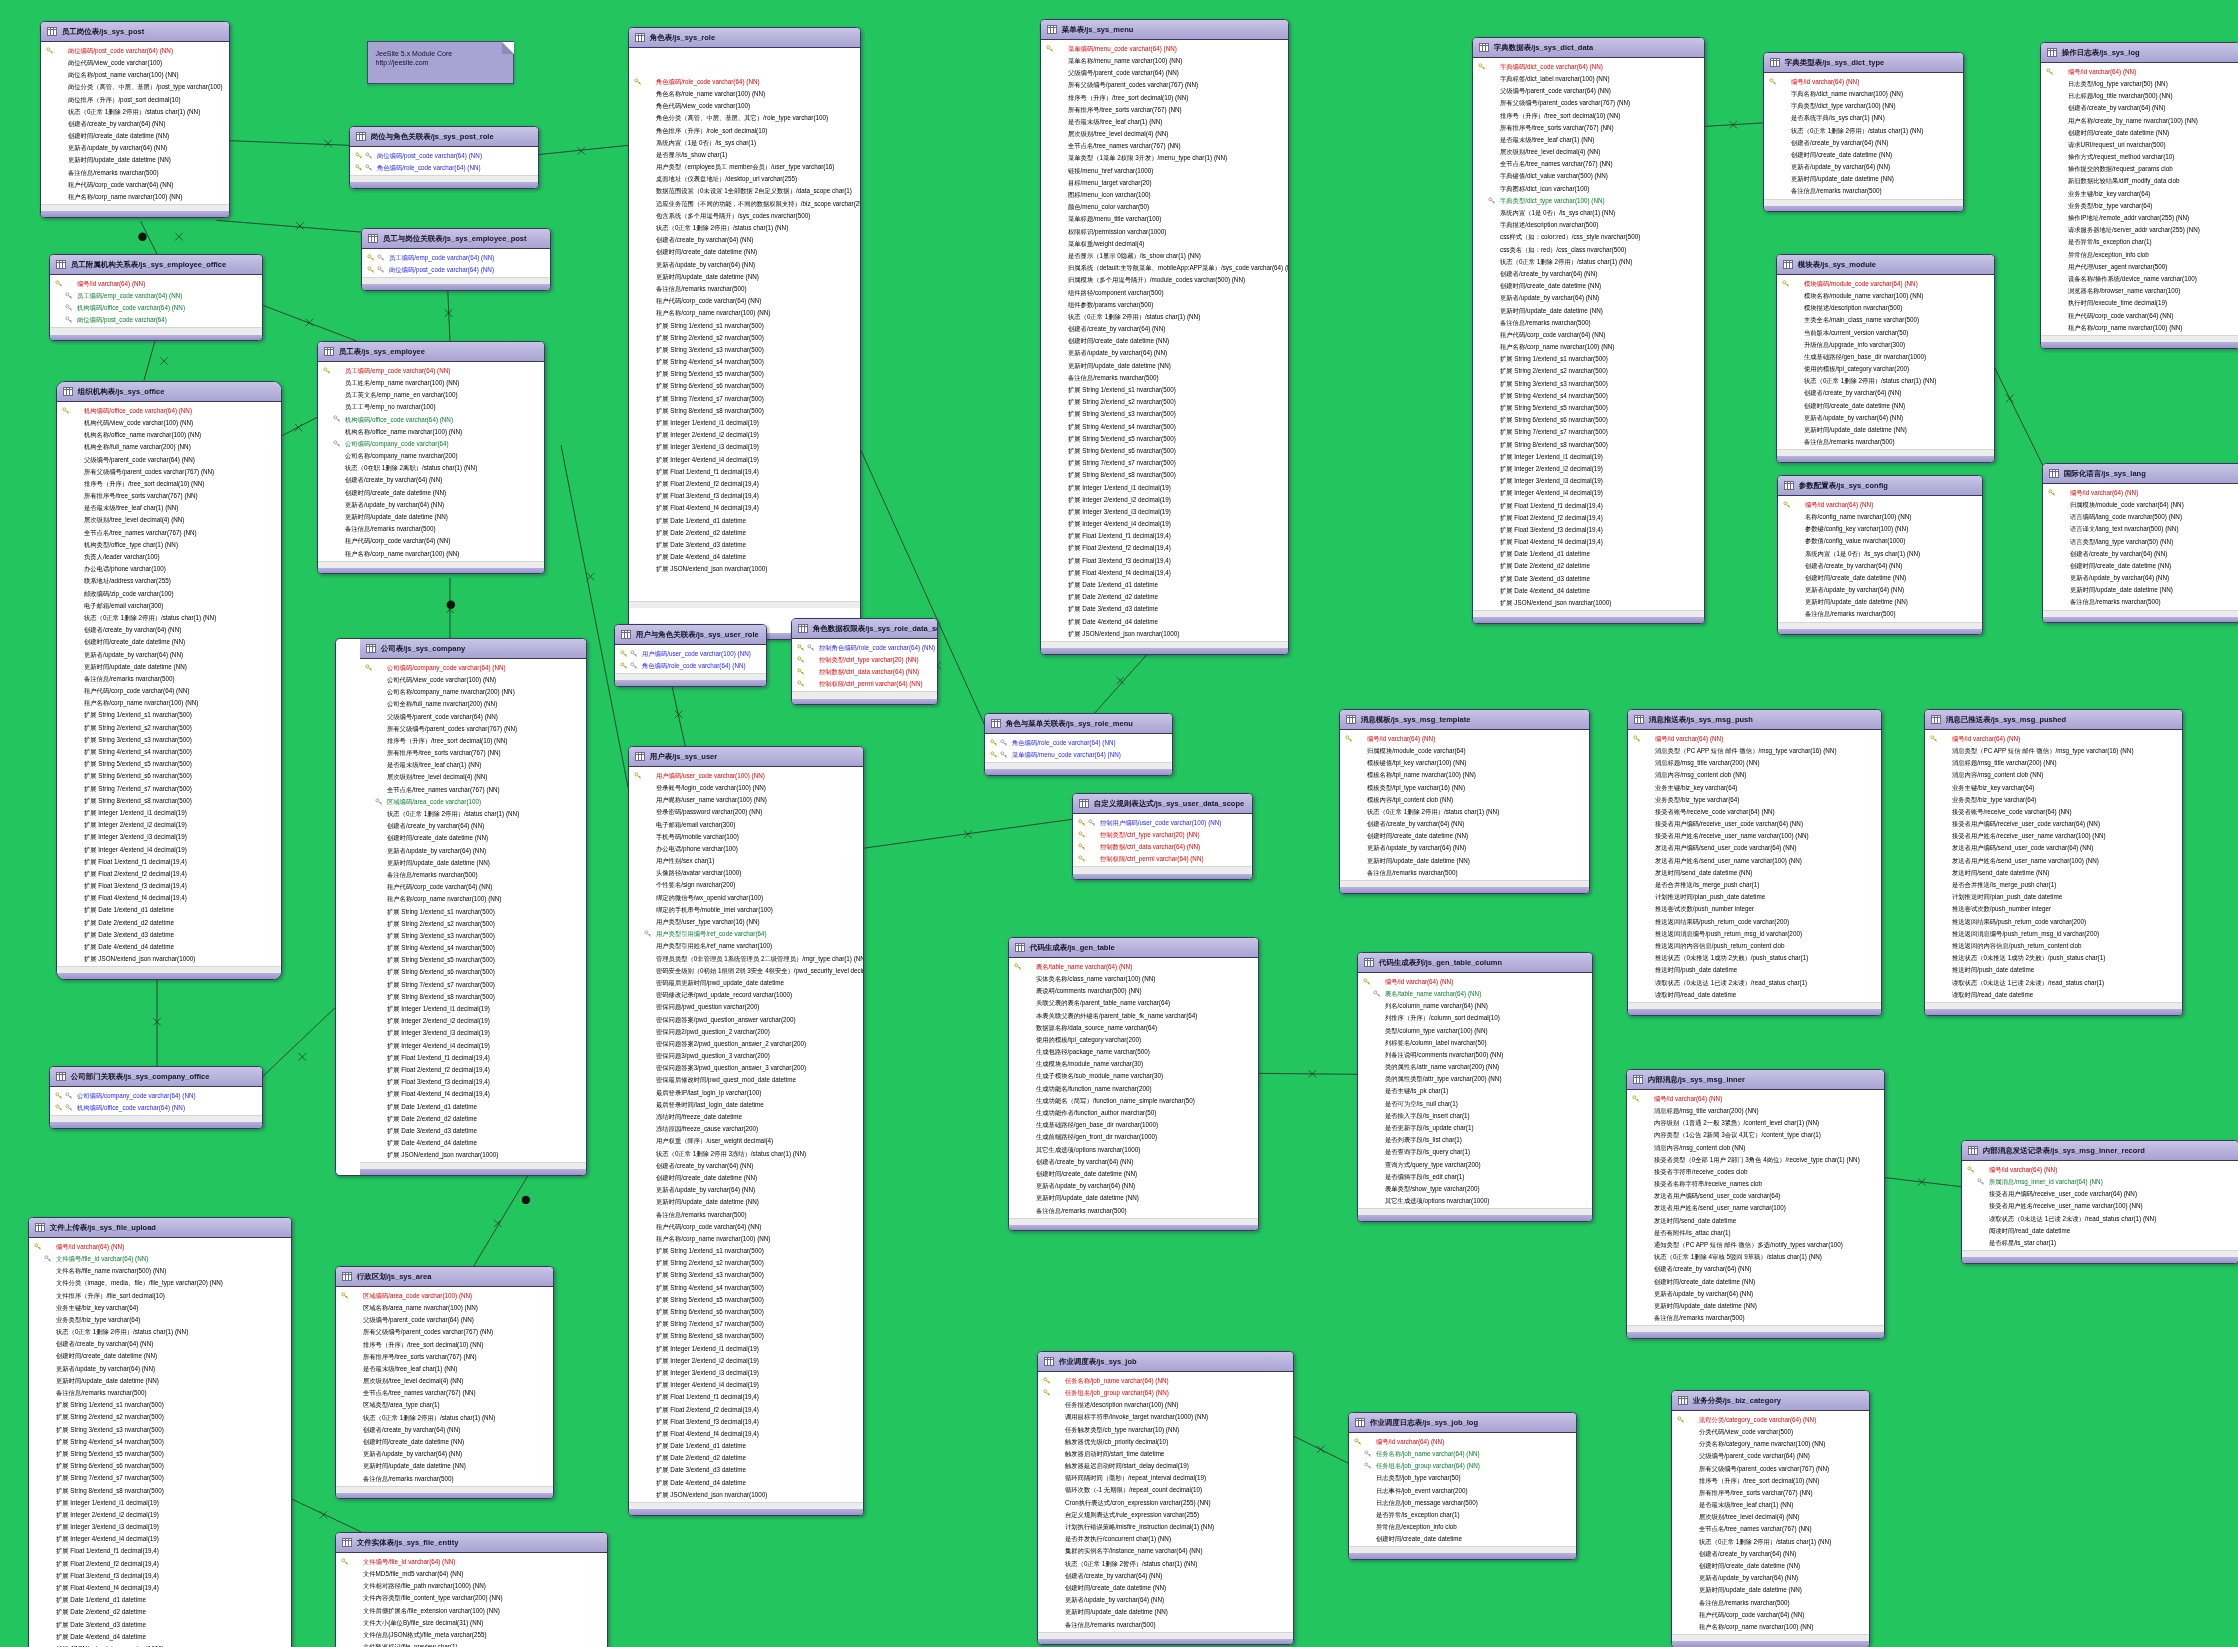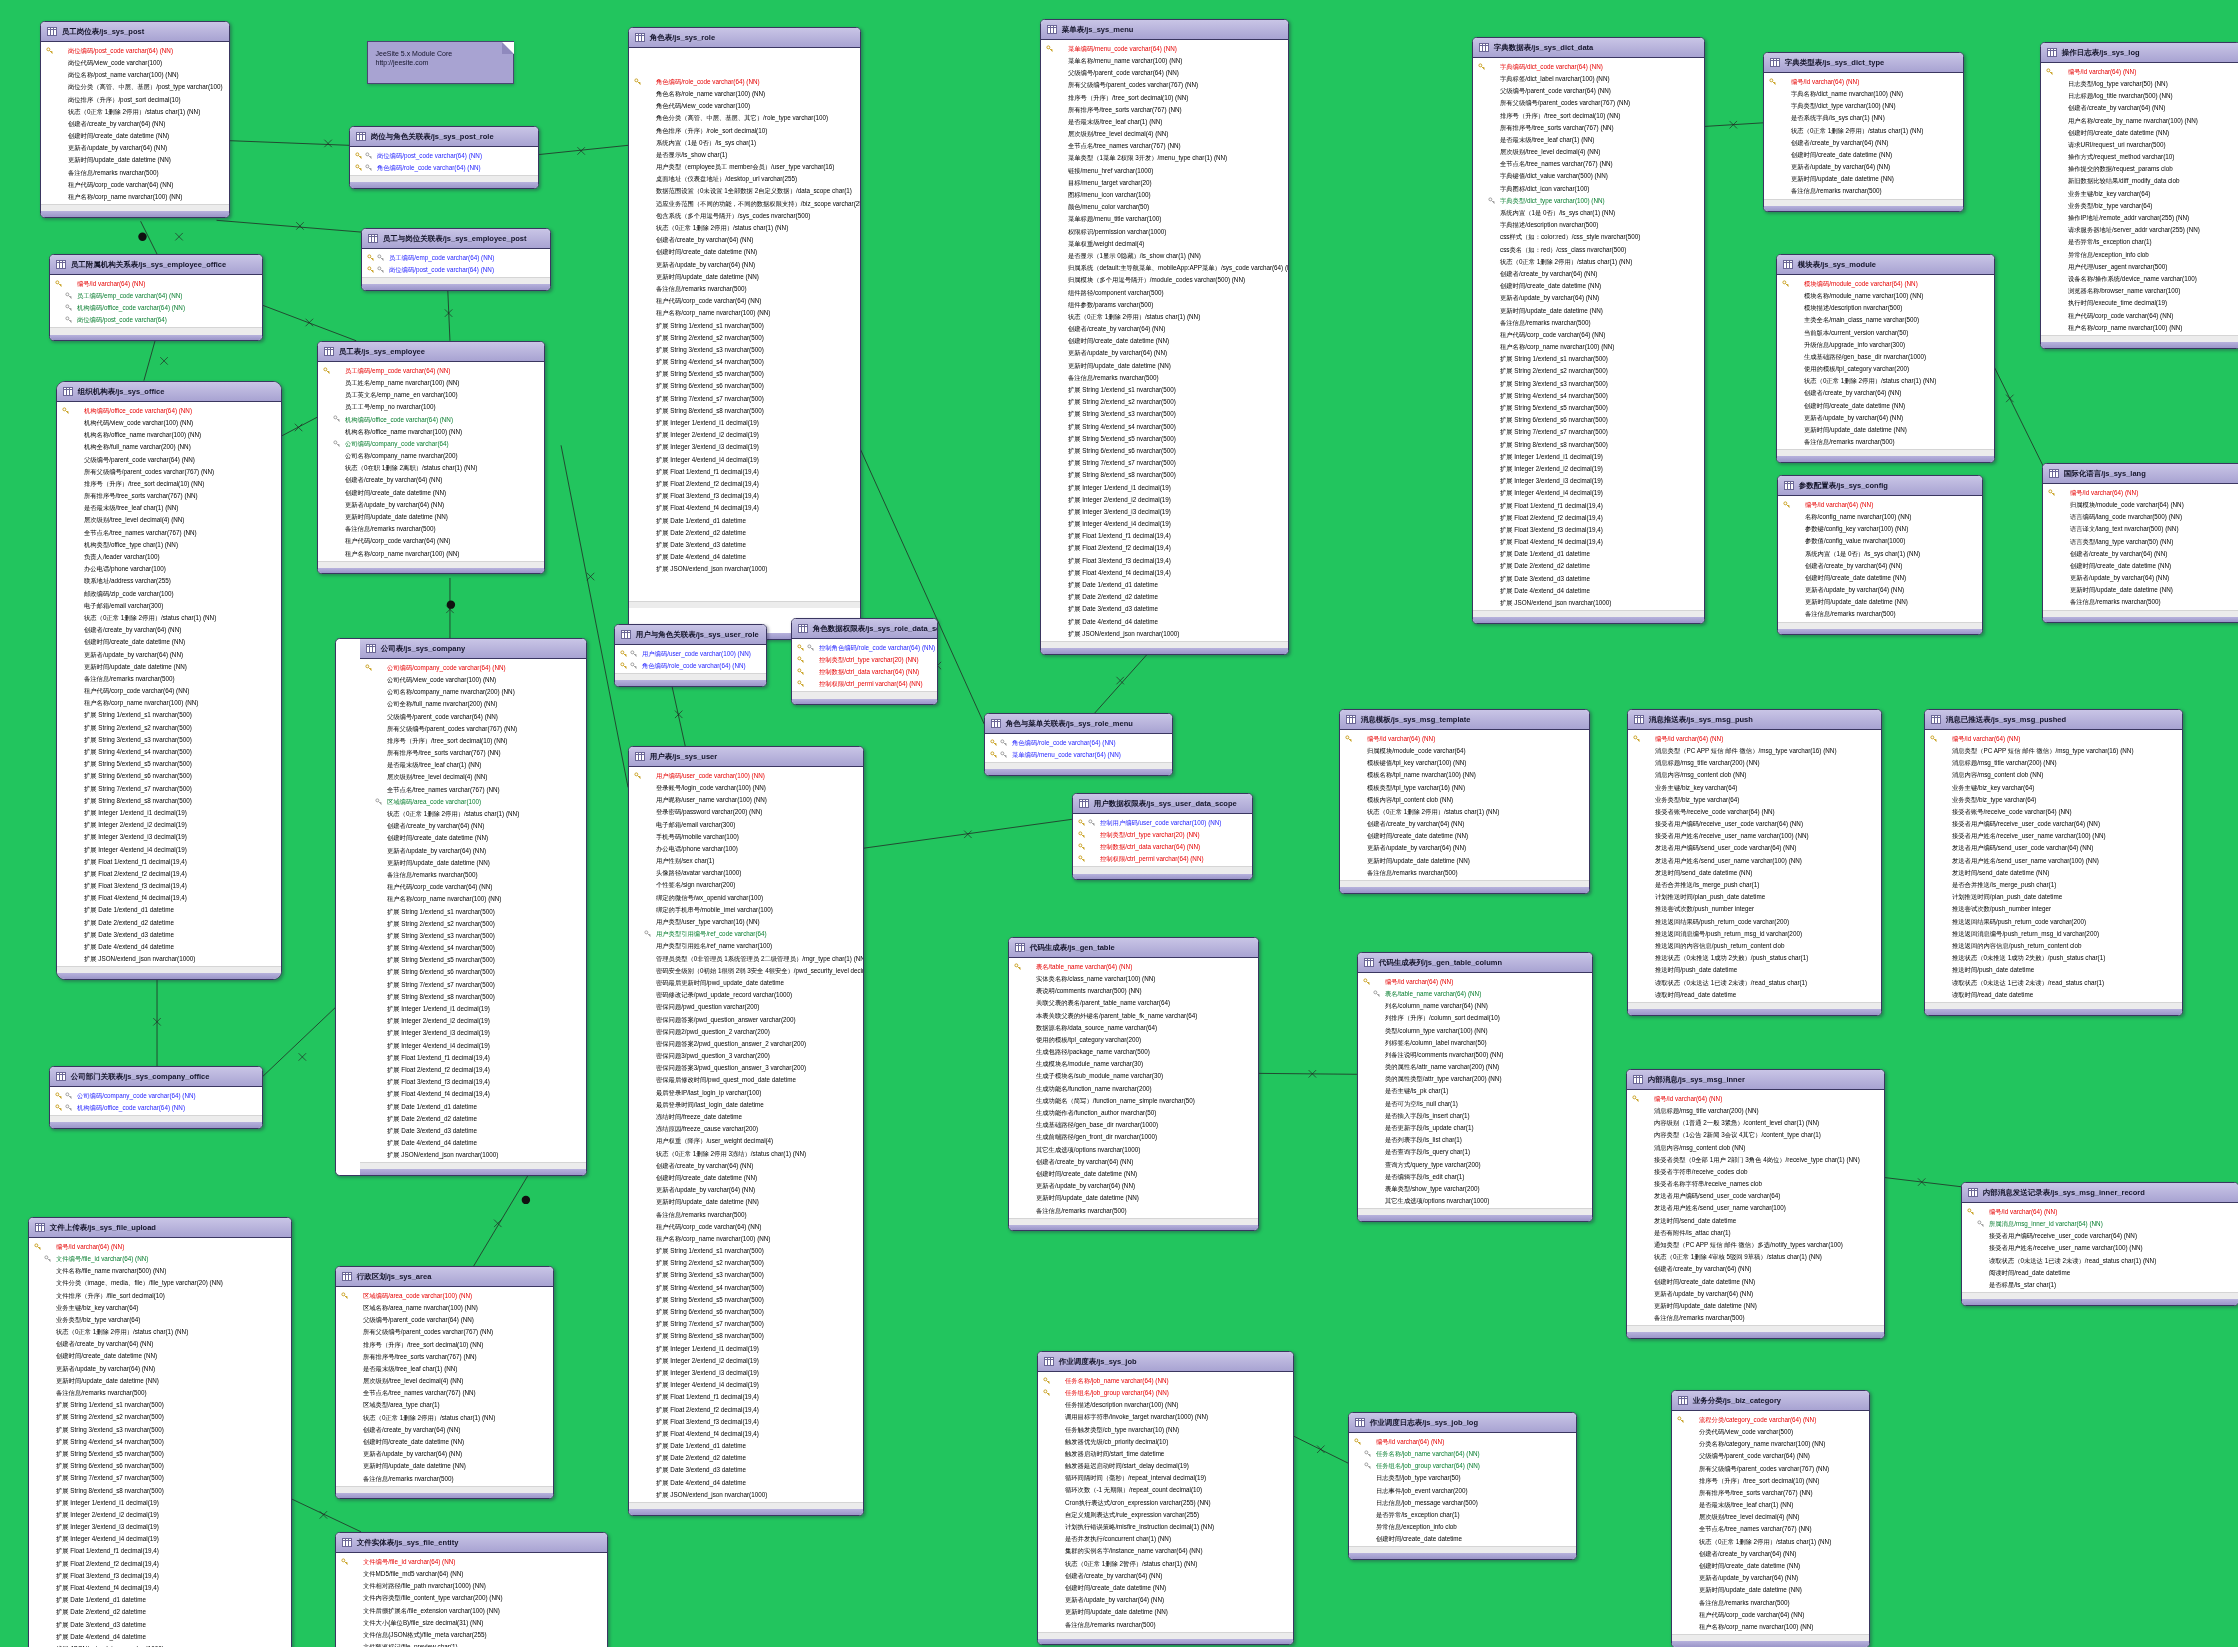--- a/index.html
+++ b/index.html
@@ -754,21 +754,21 @@
               <circle cx="5.3" cy="5.3" r="3.3" fill="none" stroke="#9a9a9a" stroke-width="2.1"></circle>
               <path d="M7.8 7.8 L14.6 14.6 M11.3 11.3 L13.5 9.1 M13.1 13.1 L15.3 10.9" stroke="#9a9a9a" stroke-width="2.1" fill="none"></path>
             </svg><span>菜单编码/menu_code varchar(64) (NN)</span></div>
         </div>
         <div class="tbl-f1"></div>
         <div class="tbl-f2"></div>
       </div>
       <div class="tbl" style="left: 1072px; top: 793px; width: 179px;">
         <div class="tbl-h">
           <span class="grid-icon"></span>
-          <span class="ttl">用户数据权限表/js_sys_user_data_scope</span>
+          <span class="ttl">自定义规则表达式/js_sys_user_data_scope</span>
         </div>
         <div class="tbl-b">
           <div class="row pf"><svg class="ksvg k1" width="8" height="8" viewBox="0 0 18 18">
               <circle cx="5.3" cy="5.3" r="3.3" fill="none" stroke="#c8a020" stroke-width="2.1"></circle>
               <path d="M7.8 7.8 L14.6 14.6 M11.3 11.3 L13.5 9.1 M13.1 13.1 L15.3 10.9" stroke="#c8a020" stroke-width="2.1" fill="none"></path>
             </svg><svg class="ksvg k2" width="8" height="8" viewBox="0 0 18 18">
               <circle cx="5.3" cy="5.3" r="3.3" fill="none" stroke="#9a9a9a" stroke-width="2.1"></circle>
               <path d="M7.8 7.8 L14.6 14.6 M11.3 11.3 L13.5 9.1 M13.1 13.1 L15.3 10.9" stroke="#9a9a9a" stroke-width="2.1" fill="none"></path>
             </svg><span>控制用户编码/user_code varchar(100) (NN)</span></div>
           <div class="row pk"><svg class="ksvg k1" width="8" height="8" viewBox="0 0 18 18">
@@ -1072,21 +1072,21 @@
           <div class="row"><span>状态（0正常 1删除 4审核 5驳回 9草稿）/status char(1) (NN)</span></div>
           <div class="row"><span>创建者/create_by varchar(64) (NN)</span></div>
           <div class="row"><span>创建时间/create_date datetime (NN)</span></div>
           <div class="row"><span>更新者/update_by varchar(64) (NN)</span></div>
           <div class="row"><span>更新时间/update_date datetime (NN)</span></div>
           <div class="row"><span>备注信息/remarks nvarchar(500)</span></div>
         </div>
         <div class="tbl-f1"></div>
         <div class="tbl-f2"></div>
       </div>
-      <div class="tbl" style="left: 1961px; top: 1140px; width: 276px; margin-top: 42px;">
+      <div class="tbl" style="left: 1961px; top: 1140px; width: 276px;">
         <div class="tbl-h">
           <span class="grid-icon"></span>
           <span class="ttl">内部消息发送记录表/js_sys_msg_inner_record</span>
         </div>
         <div class="tbl-b">
           <div class="row pk"><svg class="ksvg k1" width="8" height="8" viewBox="0 0 18 18">
               <circle cx="5.3" cy="5.3" r="3.3" fill="none" stroke="#c8a020" stroke-width="2.1"></circle>
               <path d="M7.8 7.8 L14.6 14.6 M11.3 11.3 L13.5 9.1 M13.1 13.1 L15.3 10.9" stroke="#c8a020" stroke-width="2.1" fill="none"></path>
             </svg><span>编号/id varchar(64) (NN)</span></div>
           <div class="row fk"><svg class="ksvg k2" width="8" height="8" viewBox="0 0 18 18">

